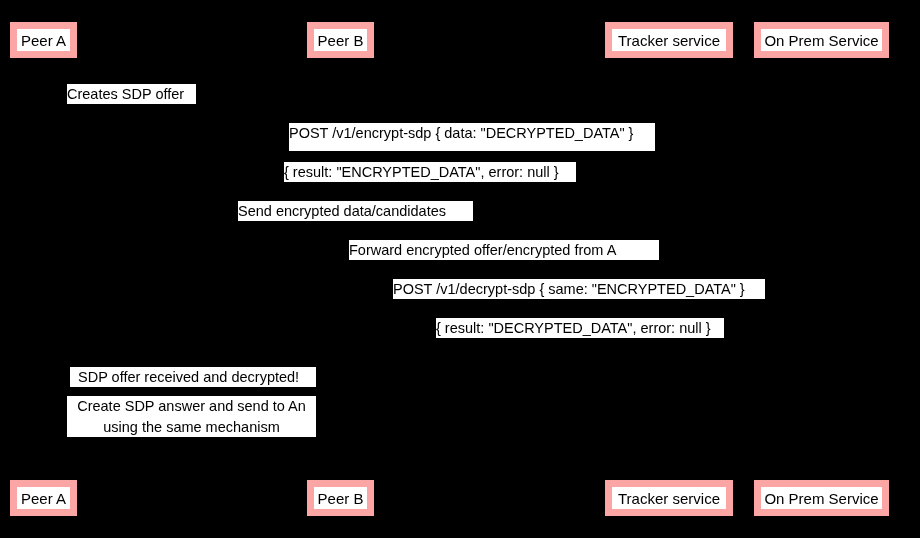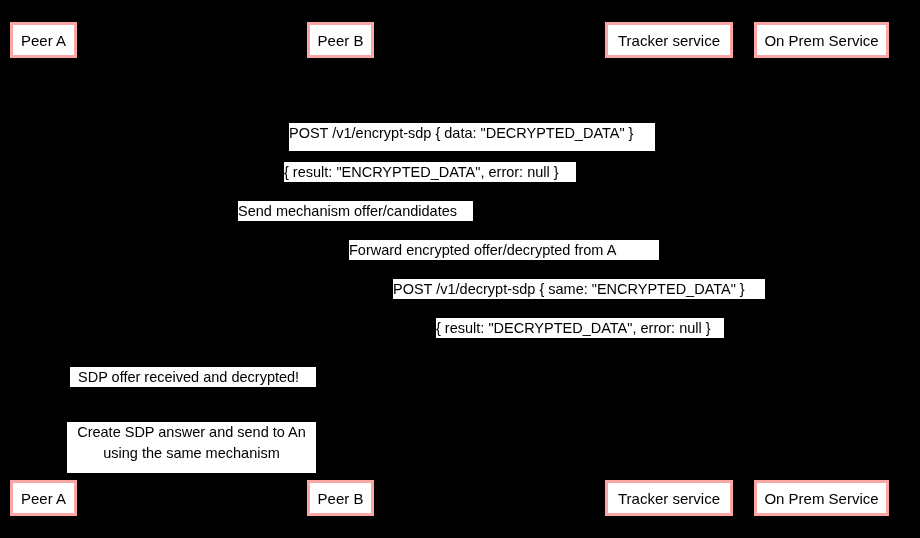--- a/index.html
+++ b/index.html
@@ -13,21 +13,21 @@
     height: 538px;
     background: #000000;
     overflow: hidden;
     font-family: "Liberation Sans", sans-serif;
     -webkit-font-smoothing: antialiased;
   }
   .participant {
     position: absolute;
     background: #ffffff;
     color: #000000;
-    border: 3px solid #fca5a5;
+    border: 7px solid #fca5a5;
     box-sizing: border-box;
     display: flex;
     align-items: center;
     justify-content: center;
     font-size: 15px;
     line-height: 1;
     letter-spacing: 0;
     white-space: nowrap;
   }
   .lifeline {
@@ -81,28 +81,29 @@
 
   <div class="arrow" style="left:43px;  top:108px; width:120px;"></div>
   <div class="arrow" style="left:43px;  top:147px; width:778px;"></div>
   <div class="arrow" style="left:43px;  top:186px; width:778px;"></div>
   <div class="arrow" style="left:43px;  top:225px; width:626px;"></div>
   <div class="arrow" style="left:340px; top:264px; width:329px;"></div>
   <div class="arrow" style="left:340px; top:303px; width:481px;"></div>
   <div class="arrow" style="left:340px; top:342px; width:481px;"></div>
   <div class="arrow" style="left:43px;  top:391px; width:297px;"></div>
 
+  <div class="msg-label" style="left:67px;  top:84px;  width:129px; height:20px;"><span>Creates SDP offer</span></div>
   <div class="msg-label" style="left:249px; top:123px; width:366px; height:28px;margin-left:40px;"><span>POST /v1/encrypt-sdp { data: "DECRYPTED_DATA" }</span></div>
   <div class="msg-label" style="left:284px; top:162px; width:292px; height:20px;"><span>{ result: "ENCRYPTED_DATA", error: null }</span></div>
-  <div class="msg-label" style="left:238px; top:201px; width:235px; height:20px;"><span>Send mechanism offer/candidates</span></div>
-  <div class="msg-label" style="left:349px; top:240px; width:310px; height:20px;"><span>Forward encrypted offer/decrypted from A</span></div>
+  <div class="msg-label" style="left:238px; top:201px; width:235px; height:20px;"><span>Send encrypted data/candidates</span></div>
+  <div class="msg-label" style="left:349px; top:240px; width:310px; height:20px;"><span>Forward encrypted offer/encrypted from A</span></div>
   <div class="msg-label" style="left:393px; top:279px; width:372px; height:20px;"><span>POST /v1/decrypt-sdp { same: "ENCRYPTED_DATA" }</span></div>
   <div class="msg-label" style="left:436px; top:318px; width:288px; height:20px;"><span>{ result: "DECRYPTED_DATA", error: null }</span></div>
   <div class="msg-label" style="left:70px;  top:367px; width:246px; height:20px;padding-left:8px;"><span>SDP offer received and decrypted!</span></div>
-  <div class="msg-label multiline" style="left:67px; top:422px; width:249px; height:51px;"><span>Create SDP answer and send to An using the same mechanism</span></div>
+  <div class="msg-label multiline" style="left:67px; top:396px; width:249px; height:41px;"><span>Create SDP answer and send to An using the same mechanism</span></div>
 
   <div class="participant" style="left:10px;  top:480px; width:67px;  height:36px;">
       <span>Peer A</span>
     </div>
   <div class="participant" style="left:307px; top:480px; width:67px;  height:36px;">
       <span>Peer B</span>
     </div>
   <div class="participant" style="left:605px; top:480px; width:128px; height:36px;">
       <span>Tracker service</span>
     </div>

